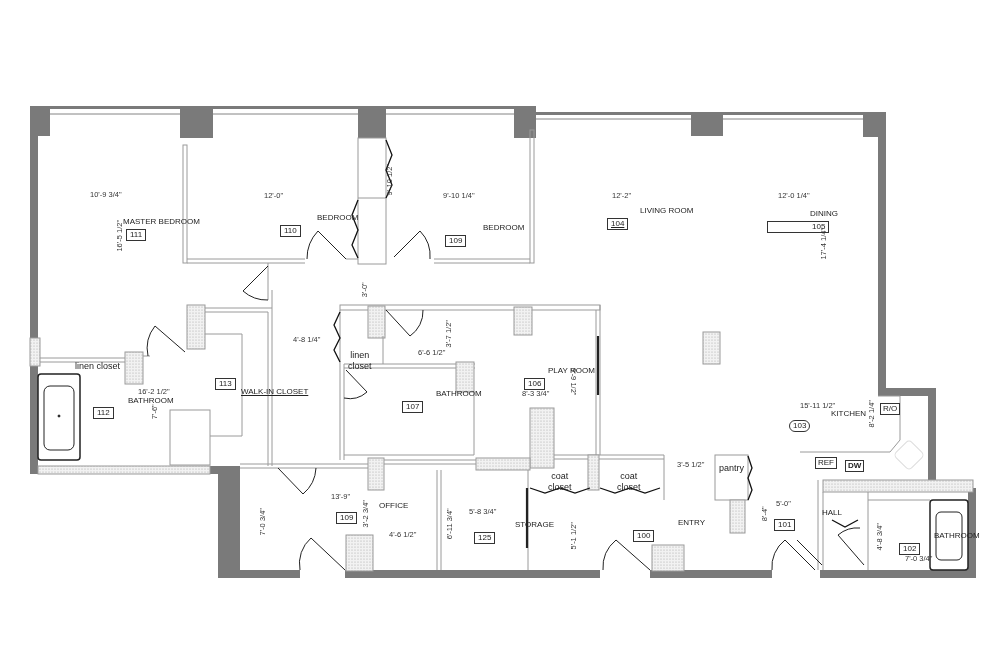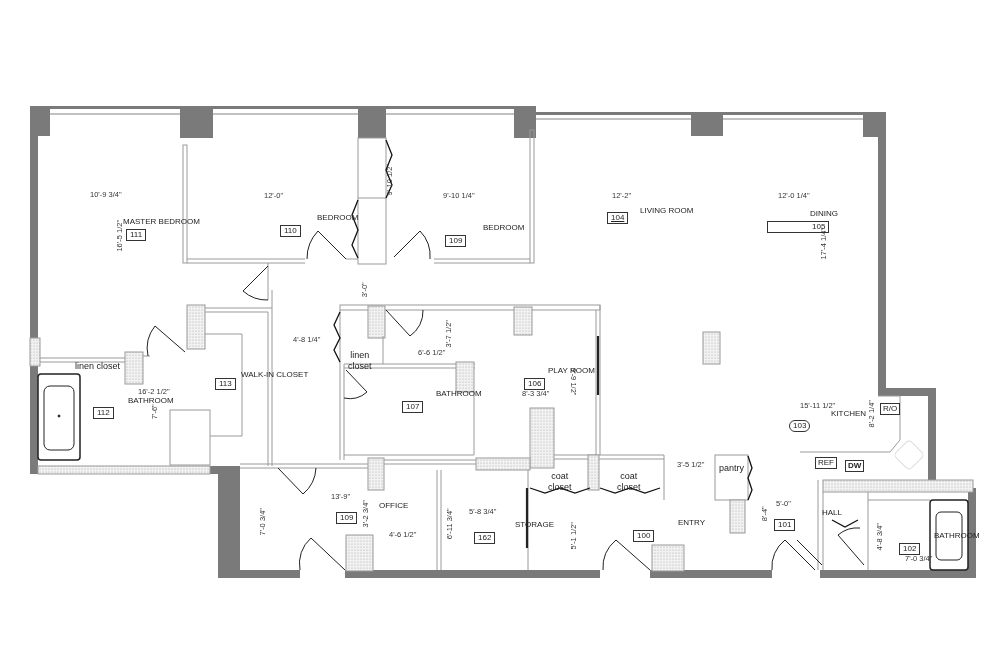--- a/index.html
+++ b/index.html
@@ -214,34 +214,34 @@
 <div class="lbl" style="left:269px;top:214px;">BEDROOM</div>
 <div class="num" style="left:280px;top:225px;">110</div>
 
 <div class="dim vdim" style="left:374px;top:176px;">9'-10 1/2"</div>
 <div class="dim" style="left:443px;top:192px;">9'-10 1/4"</div>
 <div class="lbl" style="left:435px;top:224px;">BEDROOM</div>
 <div class="num" style="left:445px;top:235px;">109</div>
 
 <div class="dim" style="left:612px;top:192px;">12'-2"</div>
 <div class="lbl" style="left:592px;top:207px;">LIVING ROOM</div>
-<div class="num" style="left:607px;top:212px;text-decoration:underline;">104</div>
+<div class="num" style="left:607px;top:218px;text-decoration:underline;">104</div>
 
 <div class="dim" style="left:778px;top:192px;">12'-0 1/4"</div>
 <div class="lbl" style="left:762px;top:210px;">DINING</div>
 <div class="num" style="left:767px;top:221px;padding-left:44px;">105</div>
 <div class="dim vdim" style="left:808px;top:240px;">17'-4 1/4"</div>
 
 <div class="closet" style="left:75px;top:361px;">linen closet</div>
 <div class="dim" style="left:138px;top:388px;">16'-2 1/2"</div>
 <div class="lbl" style="left:80px;top:397px;">BATHROOM</div>
 <div class="num" style="left:93px;top:407px;">112</div>
 <div class="dim vdim" style="left:147px;top:408px;">7'-6"</div>
 
-<div class="lbl" style="left:193px;top:371px;">WALK-IN CLOSET</div>
+<div class="lbl" style="left:193px;top:388px;text-decoration:underline;">WALK-IN CLOSET</div>
 <div class="num" style="left:215px;top:378px;text-align:right;">113</div>
 
 <div class="dim vdim" style="left:357px;top:286px;">3'-0"</div>
 <div class="dim" style="left:293px;top:336px;">4'-8 1/4"</div>
 
 <div class="closet" style="left:348px;top:350px;">
   <span>linen</span><br>
   <span>closet</span>
 </div>
 <div class="dim vdim" style="left:435px;top:330px;">3'-7 1/2"</div>
@@ -269,21 +269,21 @@
 <div class="dim" style="left:331px;top:493px;">13'-9"</div>
 <div class="lbl" style="left:331px;top:502px;">OFFICE</div>
 <div class="num" style="left:336px;top:512px;">109</div>
 <div class="dim vdim" style="left:249px;top:518px;">7'-0 3/4"</div>
 <div class="dim vdim" style="left:352px;top:510px;">3'-2 3/4"</div>
 <div class="dim" style="left:389px;top:531px;">4'-6 1/2"</div>
 
 <div class="dim" style="left:469px;top:508px;">5'-8 3/4"</div>
 <div class="dim vdim" style="left:434px;top:520px;">6'-11 3/4"</div>
 <div class="lbl" style="left:467px;top:521px;">STORAGE</div>
-<div class="num" style="left:474px;top:532px;">162</div>
+<div class="num" style="left:474px;top:532px;">125</div>
 
 <div class="closet" style="left:548px;top:471px;">
   <span>coat</span><br>
   <span>closet</span>
 </div>
 <div class="closet" style="left:617px;top:471px;">
   <span>coat</span><br>
   <span>closet</span>
 </div>
 

